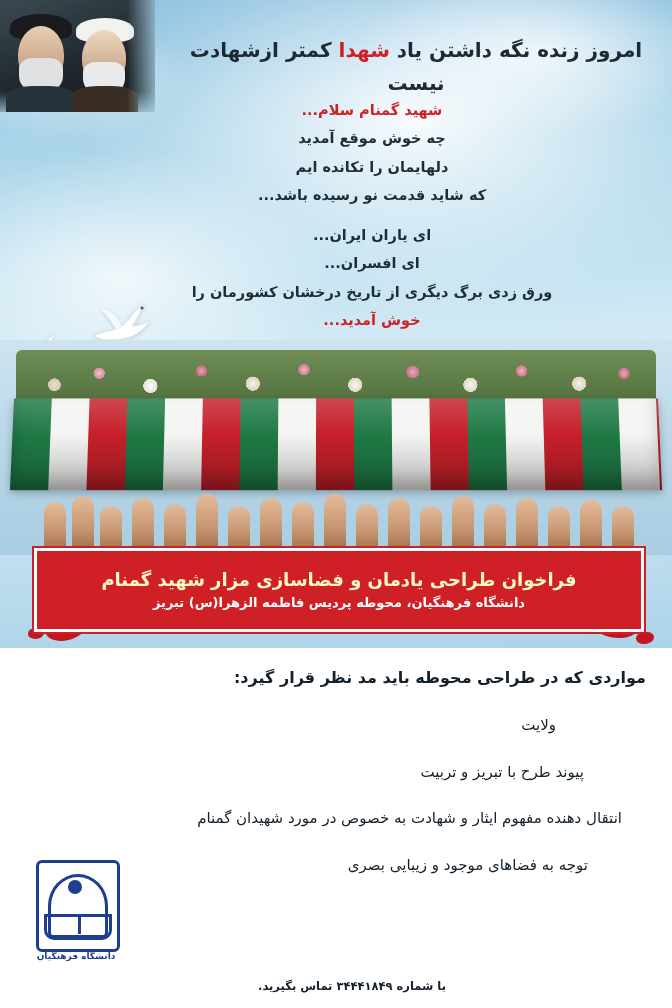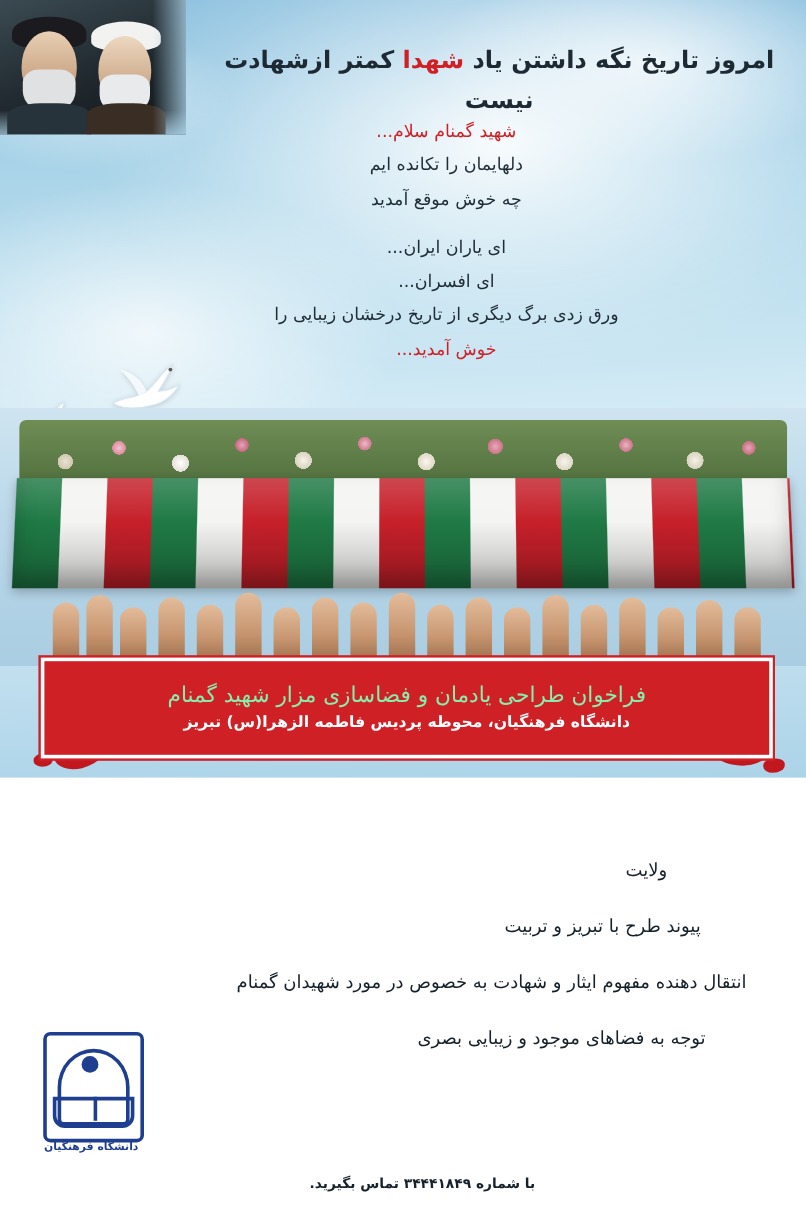--- a/index.html
+++ b/index.html
@@ -130,21 +130,21 @@
 
   
   .poem {
     position: absolute;
     right: 0;
     top: 96px;
     width: 600px;
     text-align: center;
     direction: rtl;
     font-size: 14.5px;
-    font-weight: normal;
+    font-weight: bold;
     color: #1f2d36;
     line-height: 1.95;
   }
   .poem .accent { color: #cf2026; }
   .poem .spacer { height: 12px; }
 
   
   .dove {
     position: absolute;
     color: #ffffff;
@@ -250,23 +250,23 @@
     background: #cf2026;
     border: 3px solid #ffffff;
     box-shadow: 0 0 0 2px #cf2026;
     display: flex;
     flex-direction: column;
     align-items: center;
     justify-content: center;
     direction: rtl;
   }
   .banner .line1 {
-    color: #86efac;
+    color: #fef9c3;
     font-size: 18px;
-    font-weight: normal;
+    font-weight: bold;
     line-height: 1.5;
   }
   .banner .line2 {
     color: #ffffff;
     font-size: 13px;
     font-weight: bold;
     line-height: 1.6;
   }
 
   
@@ -390,31 +390,32 @@
     <div class="face f1"></div>
     <div class="beard1"></div>
     <div class="body1"></div>
     <div class="turban2"></div>
     <div class="face f2"></div>
     <div class="beard2"></div>
     <div class="body2"></div>
   </div>
 
   <div class="headline">
-    <span>امروز تاریخ نگه داشتن یاد </span><span class="hl-red">شهدا</span><span> کمتر ازشهادت نیست</span>
+    <span>امروز زنده نگه داشتن یاد </span><span class="hl-red">شهدا</span><span> کمتر ازشهادت نیست</span>
   </div>
 
   <div class="poem">
     <div class="accent">شهید گمنام سلام...</div>
+    <div>چه خوش موقع آمدید</div>
     <div>دلهایمان را تکانده ایم</div>
-    <div>چه خوش موقع آمدید</div>
+    <div>که شاید قدمت نو رسیده باشد...</div>
     <div class="spacer"></div>
     <div>ای یاران ایران...</div>
     <div>ای افسران...</div>
-    <div>ورق زدی برگ دیگری از تاریخ درخشان زیبایی را</div>
+    <div>ورق زدی برگ دیگری از تاریخ درخشان کشورمان را</div>
     <div class="accent">خوش آمدید...</div>
   </div>
 
   <div class="dove" style="left:88px; top:296px;">
     <svg width="66" height="52" viewBox="0 0 66 52" fill="none" aria-hidden="true">
       <path d="M6 40 C16 34, 26 36, 34 30 C42 24, 46 14, 56 8 C52 18, 48 24, 44 30 C50 30, 56 28, 62 24 C56 34, 48 40, 38 42 C30 44, 16 46, 6 40 Z" fill="#ffffff" stroke="#d7e6ef" stroke-width="1"></path>
       <path d="M34 30 C30 20, 22 14, 12 12 C20 20, 24 26, 28 34 Z" fill="#f3f9fc"></path>
       <circle cx="54" cy="12" r="1.6" fill="#5a5a5a"></circle>
     </svg>
   </div>
@@ -489,20 +490,21 @@
   <div class="splatter" style="left:590px; top:604px; width:52px; height:34px; transform:rotate(12deg);"></div>
   <div class="splatter" style="left:636px; top:632px; width:18px; height:12px;"></div>
 
   <div class="banner">
     <div class="line1">فراخوان طراحی یادمان و فضاسازی مزار شهید گمنام</div>
     <div class="line2">دانشگاه فرهنگیان، محوطه پردیس فاطمه الزهرا(س) تبریز</div>
   </div>
 
   <div class="lower">
 
+    <div class="criteria-title">مواردی که در طراحی محوطه باید مد نظر قرار گیرد:</div>
 
     <div class="criteria-list">
       <div class="item i0">ولایت</div>
       <div class="item i1">پیوند طرح با تبریز و تربیت</div>
       <div class="item i2">انتقال دهنده مفهوم ایثار و شهادت به خصوص در مورد شهیدان گمنام</div>
       <div class="item i4">توجه به فضاهای موجود و زیبایی بصری</div>
     </div>
 
     <div class="footer-note">
       <div>با شماره ۳۴۴۴۱۸۴۹ تماس بگیرید.</div>

